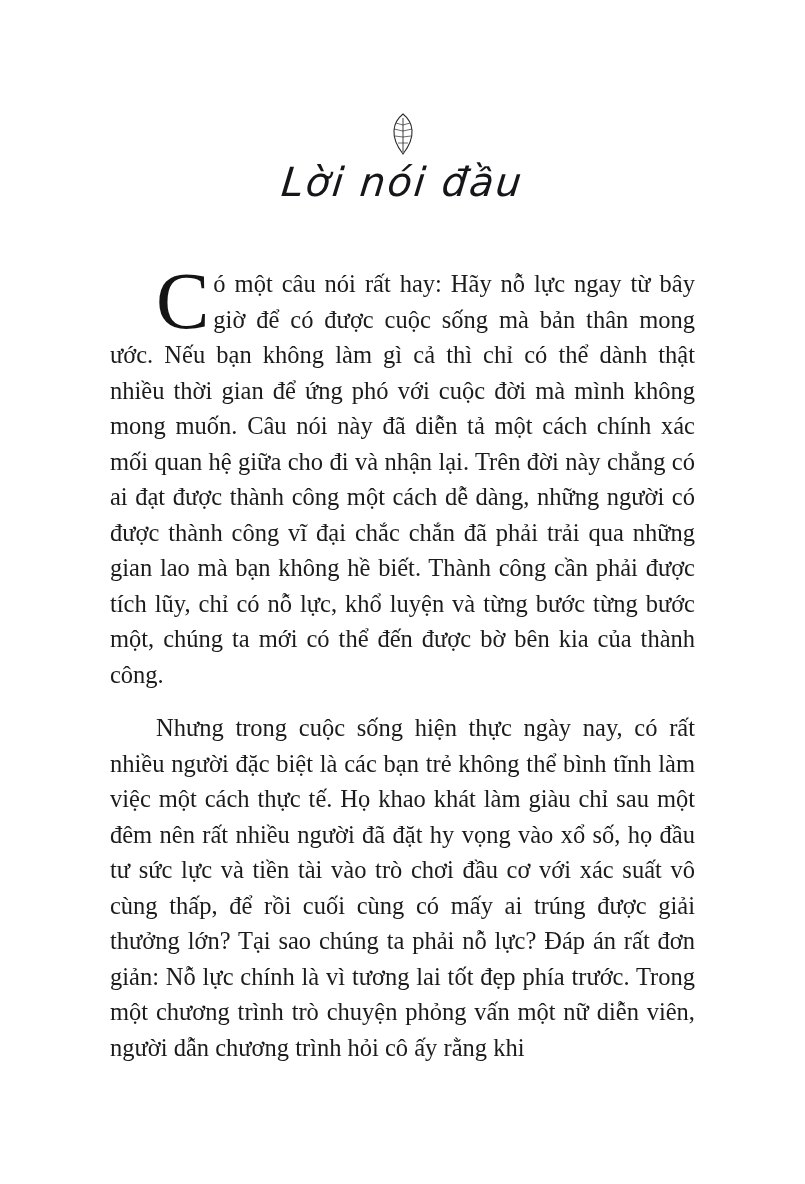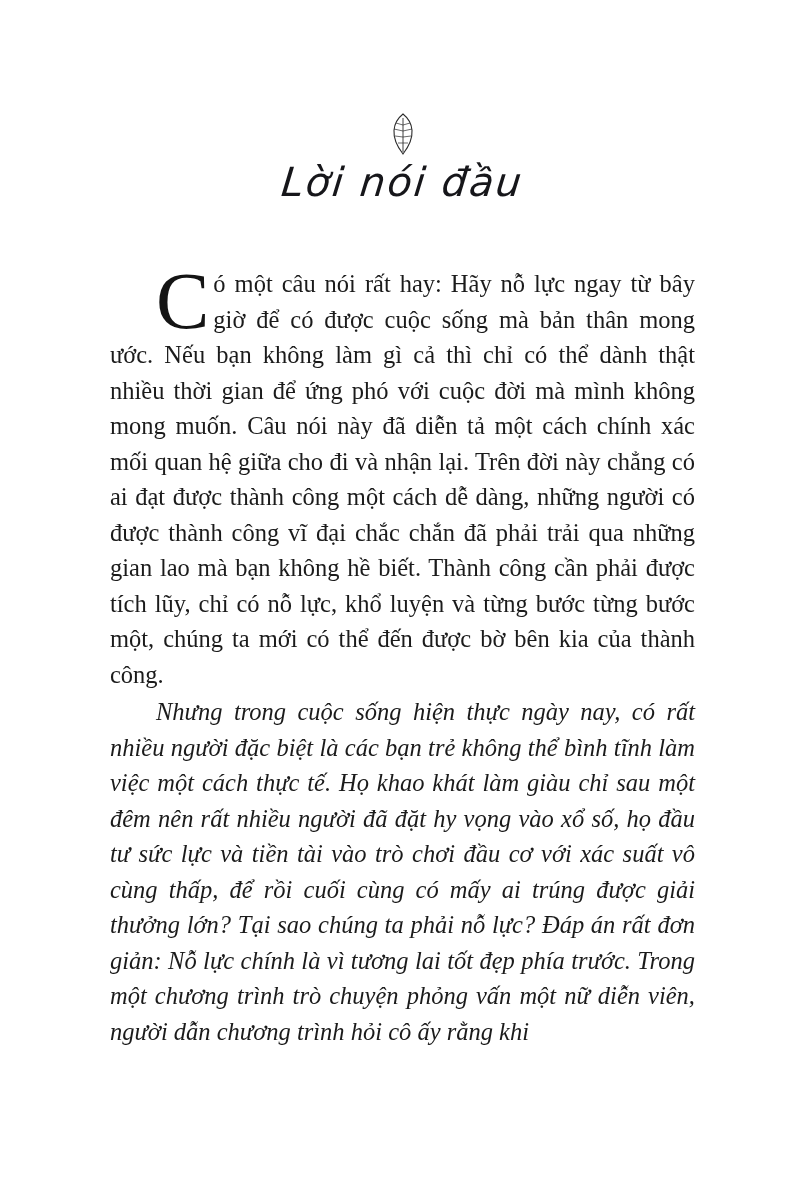--- a/index.html
+++ b/index.html
@@ -54,23 +54,22 @@
     font-family: "Liberation Serif", serif;
     font-size: 24.5px;
     line-height: 35.5px;
     text-align: justify;
     text-justify: inter-word;
     color: #1b1b1b;
     margin: 0;
     hyphens: none;
   }
   .para + .para {
-    margin-top: 2px;
+    margin-top: 18px;
     text-indent: 46px;
-    font-style: italic;
   }
   .para.first {
     text-indent: 0;
   }
   .dropcap {
     float: left;
     font-family: "Liberation Serif", serif;
     font-size: 80px;
     line-height: 62px;
     padding: 4px 4px 0 46px;

